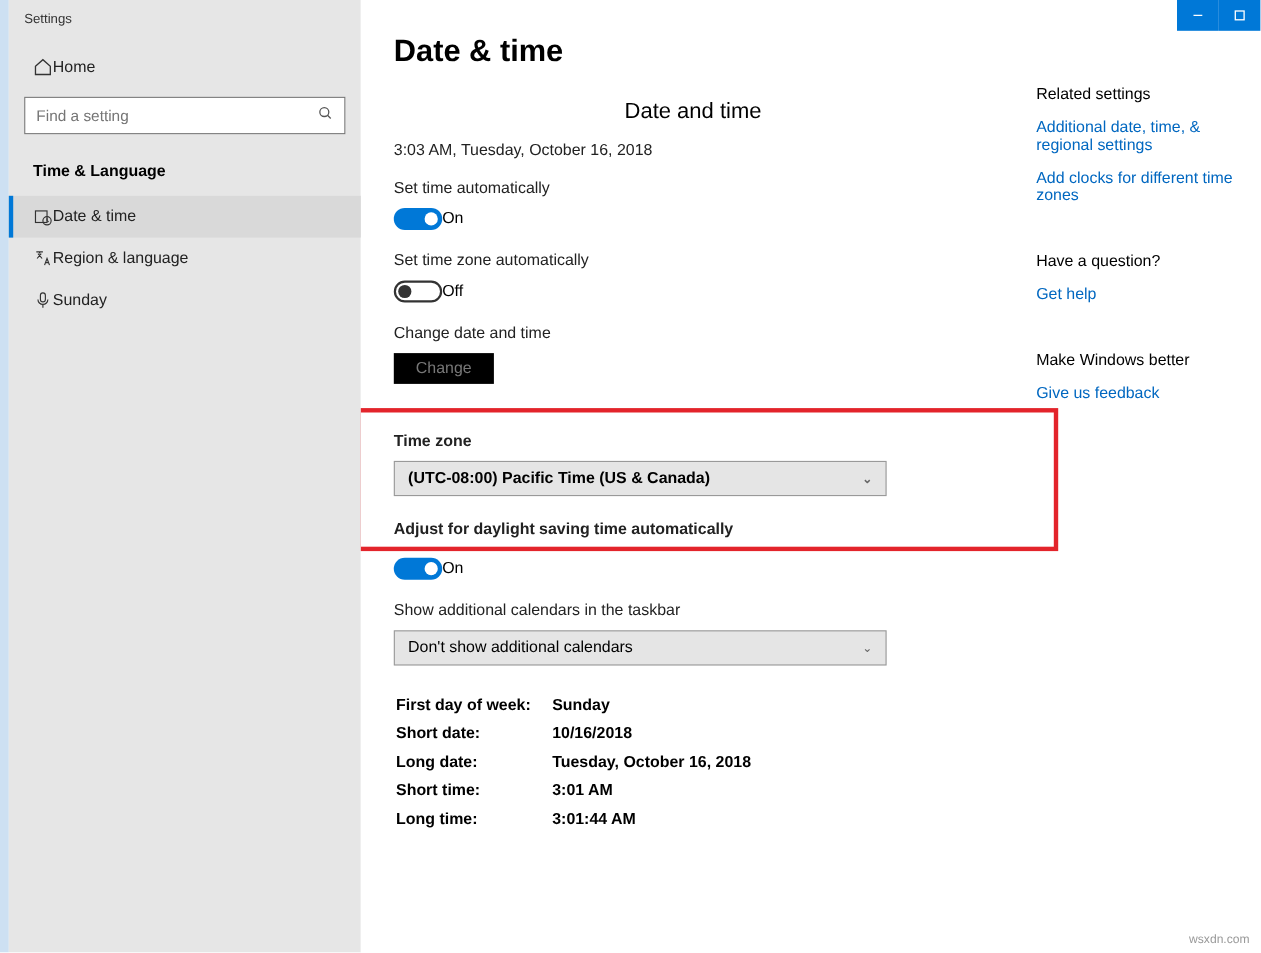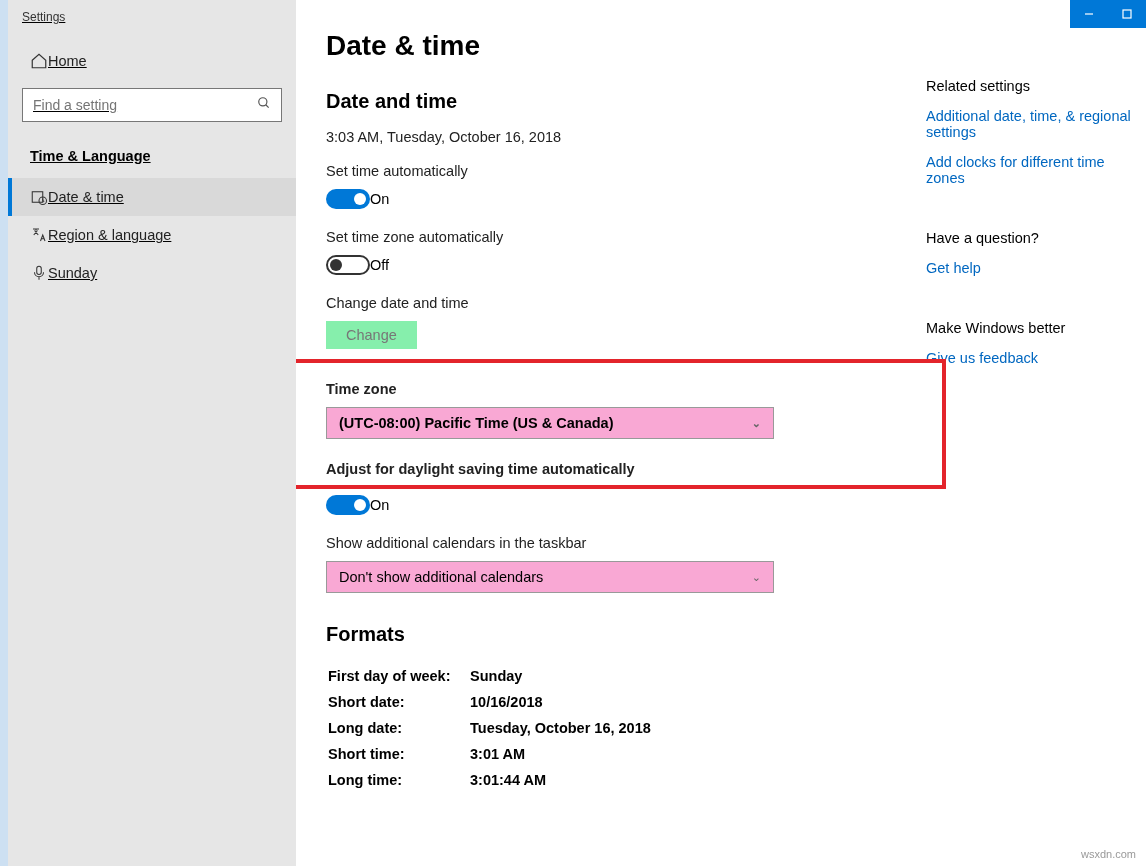--- a/index.html
+++ b/index.html
@@ -1,45 +1,45 @@
 <!DOCTYPE html>
 <html><head>
 <meta charset="utf-8">
 <style>
 * { box-sizing: border-box; margin: 0; padding: 0; font-family: "Segoe UI", sans-serif; }
 body { background: #fff; width: 1146px; height: 866px; overflow: hidden; position: relative; }
 .window { display: flex; height: 100%; }
 .left-edge { width: 8px; background: #cde0f2; }
-.sidebar { width: 288px; background: #e6e6e6; display: flex; flex-direction: column; padding-top: 8px; text-decoration: underline; }
+.sidebar { width: 320px; background: #e6e6e6; display: flex; flex-direction: column; padding-top: 8px; }
 .titlebar { font-size: 12px; color: #333; padding: 2px 14px 18px; }
 .sidebar-item { display: flex; align-items: center; padding: 10px 22px; font-size: 14.5px; color: #222; cursor: pointer; }
 .sidebar-item .icon { width: 18px; height: 18px; display: inline-flex; align-items: center; justify-content: center; }
 .search-box { margin: 8px 14px 16px; height: 34px; border: 1px solid #777; background: #fff; display: flex; align-items: center; padding: 0 10px; justify-content: space-between; }
 .search-box input { border: none; outline: none; font-size: 14px; background: transparent; flex: 1; }
 .section-label { font-weight: 600; font-size: 14.5px; padding: 10px 22px 14px; }
 .nav-list .sidebar-item { padding-left: 22px; }
 .nav-list .sidebar-item.active { background: #d9d9d9; position: relative; }
 .nav-list .sidebar-item.active::before { content:""; position:absolute; left:0; top:0; bottom:0; width:4px; background:#0078d7; }
 
 .main { flex: 1; background: #fff; padding: 30px 0 0 30px; display: flex; overflow: hidden; }
 .content { width: 560px; }
 h1 { font-size: 28px; font-weight: 600; margin-bottom: 28px; }
-h2 { font-size: 20px; font-weight: 700; margin-bottom: 16px; margin-top: 10px; }
+h2 { font-size: 20px; font-weight: 400; margin-bottom: 16px; margin-top: 10px; text-align: center; }
 .body-text { font-size: 14.5px; color: #222; margin-bottom: 18px; }
 .label-text { font-size: 14.5px; color: #222; margin-bottom: 10px; }
 .toggle-row { display: flex; align-items: center; margin-bottom: 20px; }
 .toggle { width: 44px; height: 20px; border-radius: 10px; position: relative; cursor: pointer; }
 .toggle.on { background: #0078d7; }
 .toggle.off { background: #fff; border: 2px solid #333; }
 .toggle .knob { width: 12px; height: 12px; border-radius: 50%; background: #fff; position: absolute; top: 4px; }
 .toggle.on .knob { right: 4px; }
 .toggle.off .knob { left: 2px; top: 2px; background: #333; }
 .toggle-state { font-size: 14.5px; }
-.btn { background: #86efac; border: none; padding: 6px 20px; font-size: 14.5px; color: #777; cursor: default; margin-bottom: 10px; }
-.dropdown { width: 448px; height: 32px; border: 1px solid #999; display: flex; align-items: center; justify-content: space-between; padding: 0 12px; font-size: 14.5px; background: #f9a8d4; margin-bottom: 22px; cursor: pointer; }
+.btn { background: #000000; border: none; padding: 6px 20px; font-size: 14.5px; color: #777; cursor: default; margin-bottom: 22px; }
+.dropdown { width: 448px; height: 32px; border: 1px solid #999; display: flex; align-items: center; justify-content: space-between; padding: 0 12px; font-size: 14.5px; background: #e5e5e5; margin-bottom: 22px; cursor: pointer; }
 .dropdown .chev { font-size: 11px; color: #666; }
 .highlight-box { border: 4px solid #e3242b; padding: 18px 30px 8px; margin-left: -34px; margin-right: -60px; margin-bottom: 0; position: relative; font-weight: bold; }
 .formats-table { width: 100%; font-size: 14.5px; font-weight: bold; }
 .formats-table td { padding: 4px 0; }
 .formats-table td:first-child { width: 140px; }
 
 .rightcol { margin-left: 40px; padding-top: 48px; font-size: 14.5px; width: 210px; }
 .rightcol .rc-head { margin-bottom: 14px; }
 .rightcol a { color: #0067c0; text-decoration: none; display: block; margin-bottom: 14px; cursor: pointer; }
 .rightcol .spacer { height: 30px; }
@@ -154,21 +154,20 @@
           </div>
         <span class="toggle-state">On</span>
       </div>
 
       <div class="label-text">Show additional calendars in the taskbar</div>
       <div class="dropdown">
         <span>Don't show additional calendars</span>
         <span class="chev">⌄</span>
       </div>
 
-      <h2 style="margin-top:30px">Formats</h2>
       <table class="formats-table">
         <tbody>
             <tr>
               <td>First day of week:</td>
               <td>Sunday</td>
             </tr>
         <tr>
               <td>Short date:</td>
               <td>10/16/2018</td>
             </tr>

